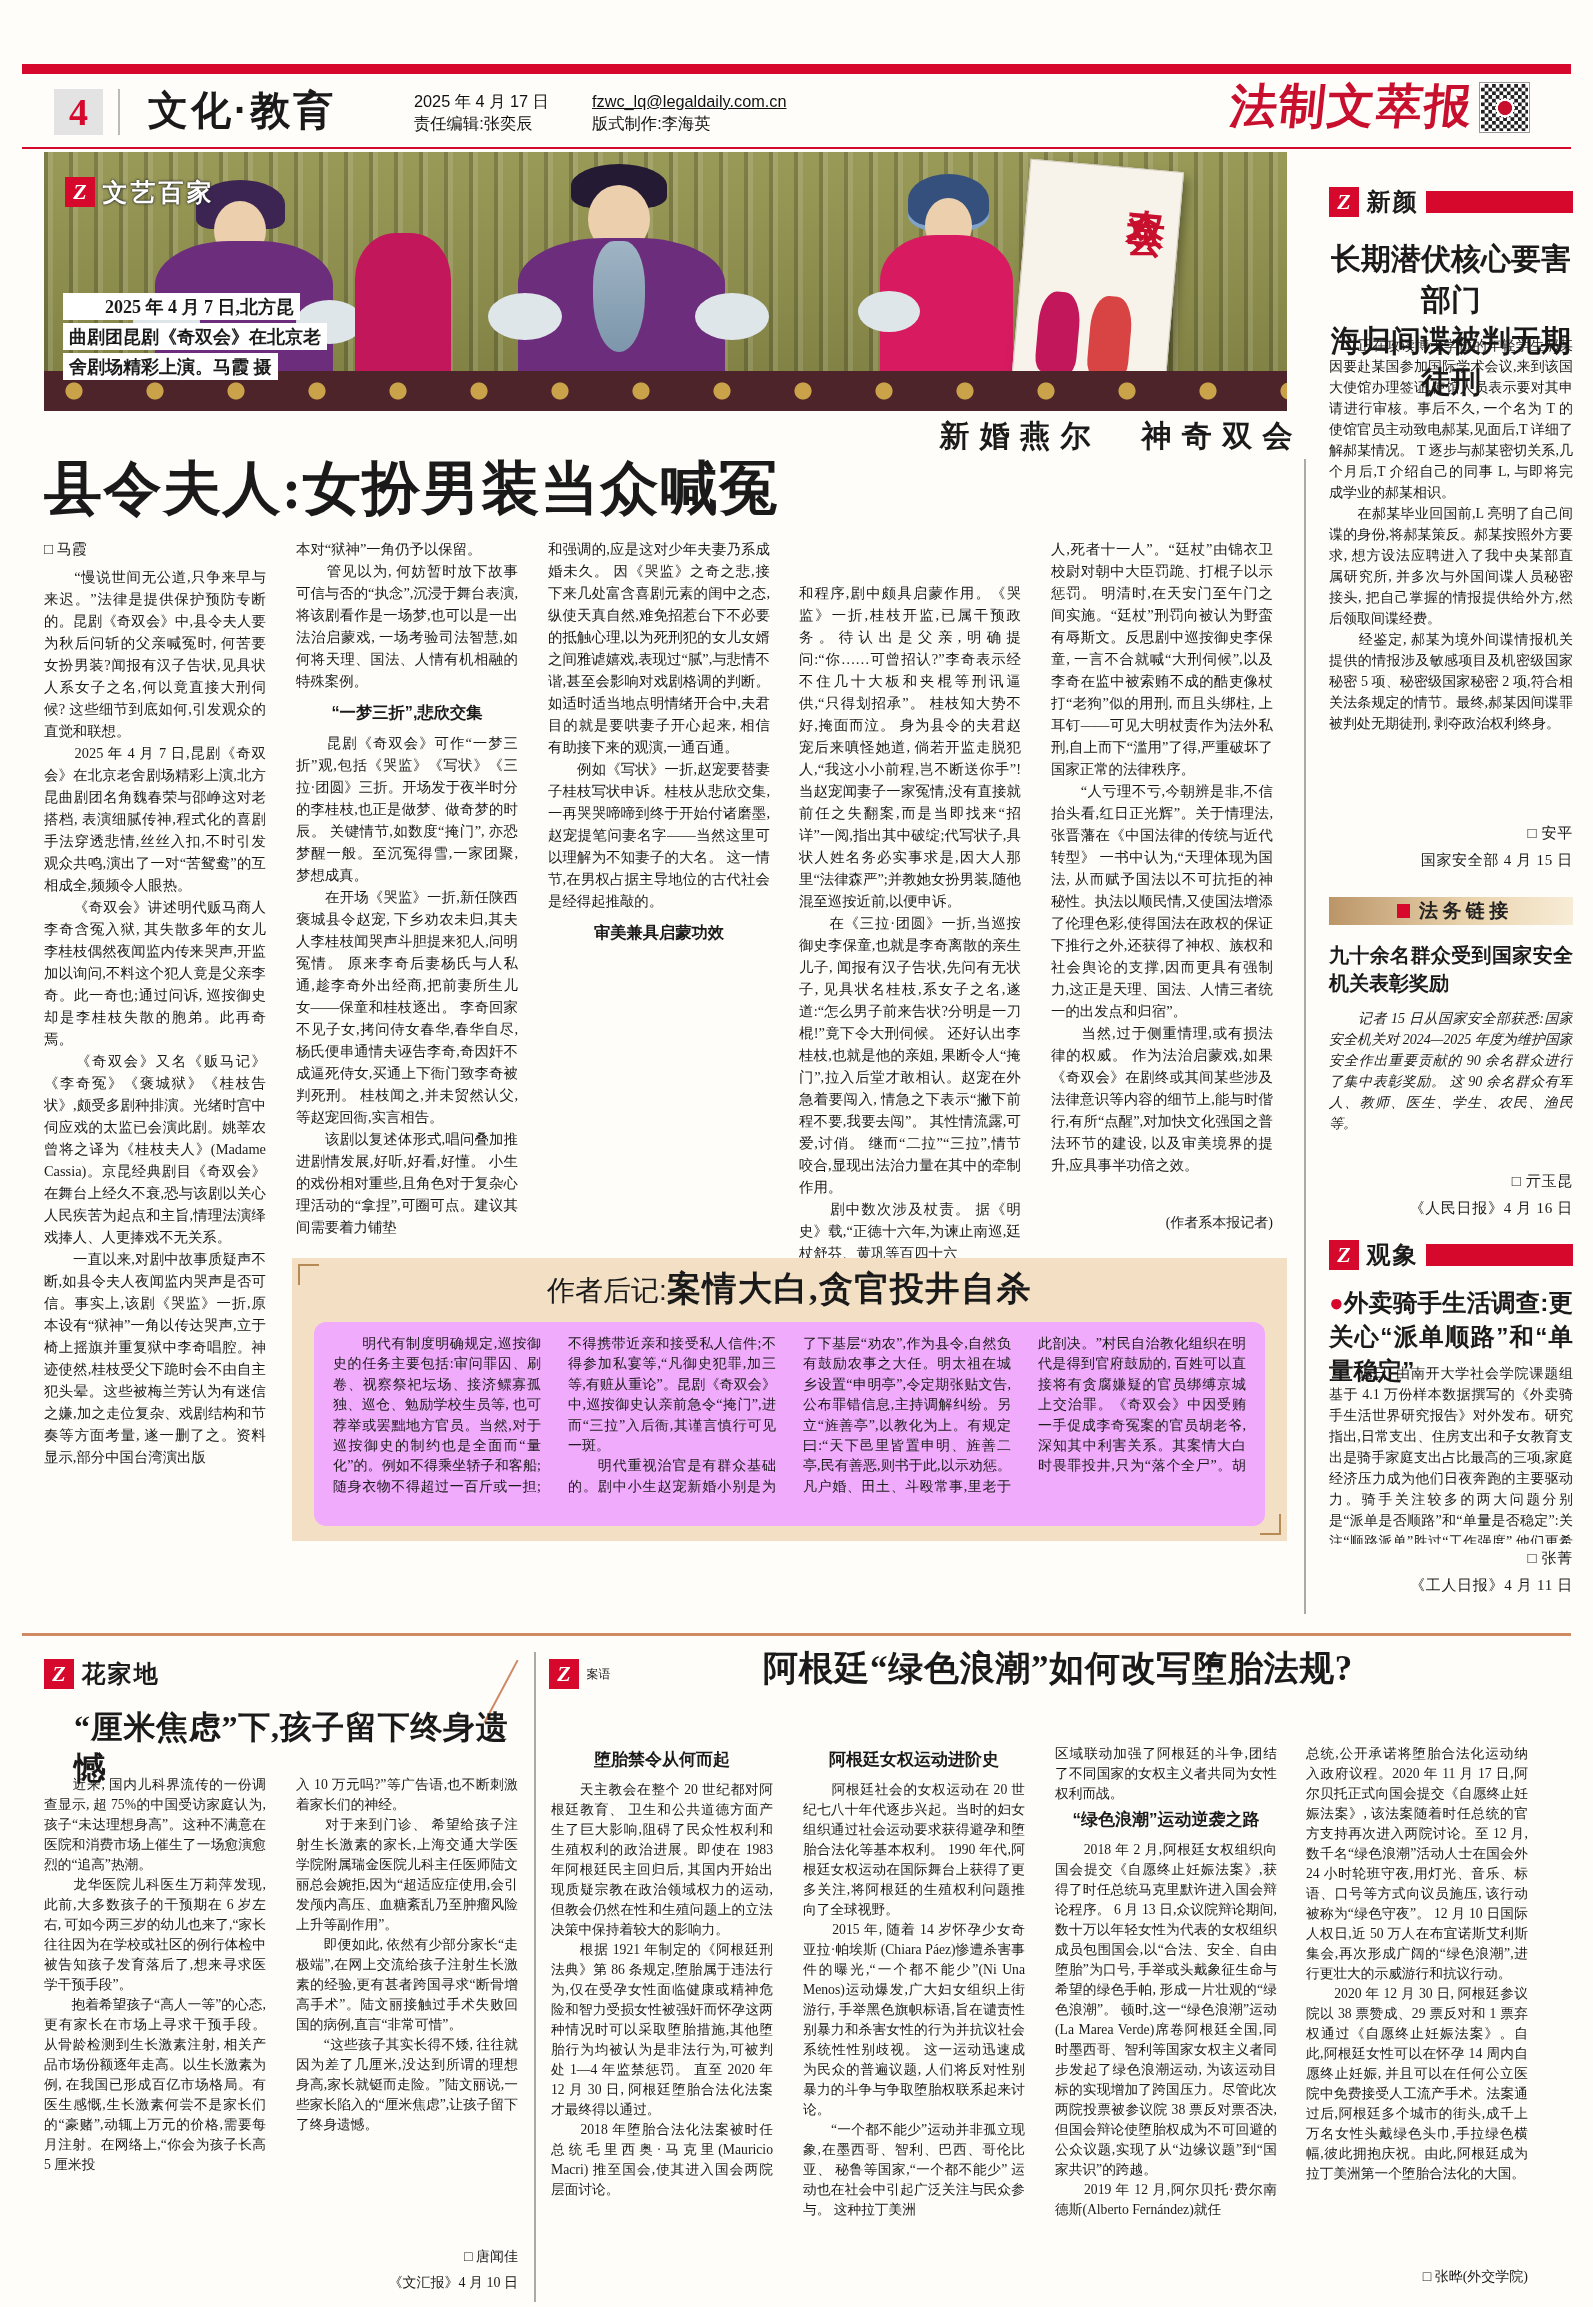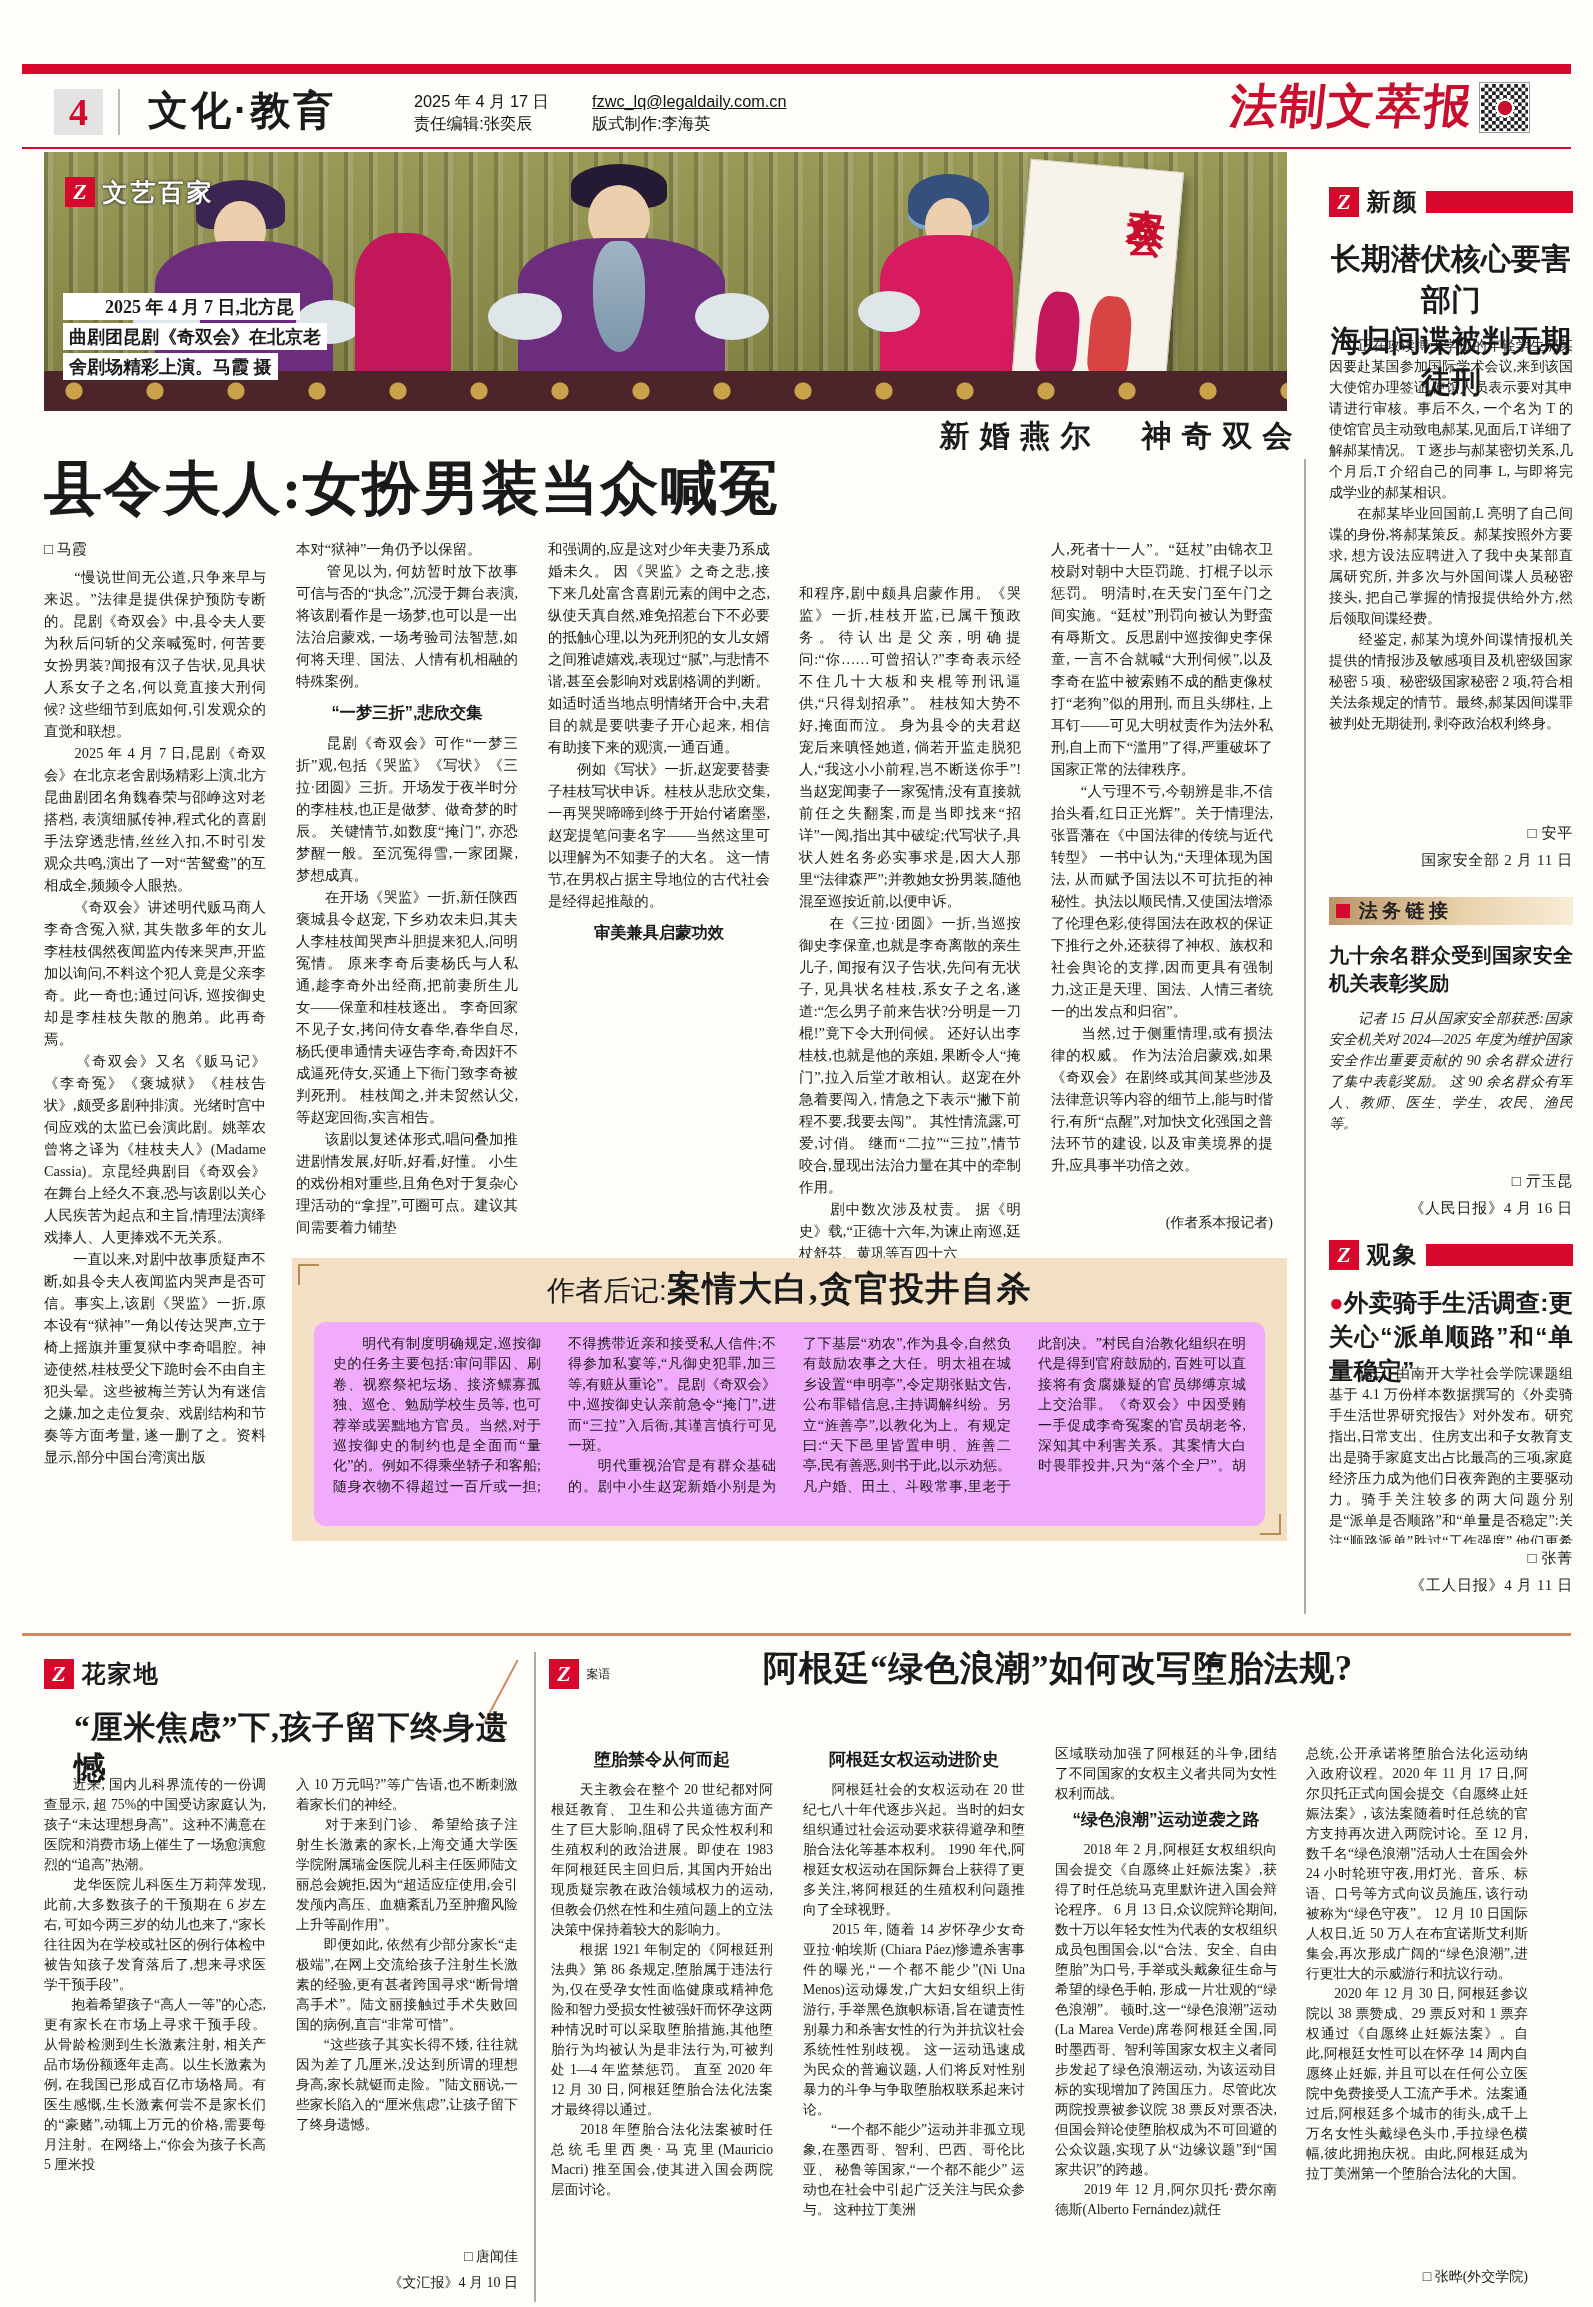--- a/index.html
+++ b/index.html
@@ -95,21 +95,21 @@
   #sx-label{left:1329px;top:187px;width:244px;}
   #sx-headline{left:1329px;top:238px;width:244px;font:900 30px/41px "Liberation Serif",serif;
                text-align:center;white-space:pre-line;}
   #sx-body{left:1329px;top:335px;width:244px;height:483px;}
   .sidecol{font:14px/21px "Liberation Serif",serif;overflow:hidden;}
   .sign{width:244px;text-align:right;font:15px/21px "Liberation Serif",serif;letter-spacing:0.7px;}
   #sx-sign1{left:1329px;top:823px;}
   #sx-sign2{left:1329px;top:850px;}
   #fw-label{left:1329px;top:897px;width:244px;height:28px;display:flex;align-items:center;gap:9px;
             padding-left:7.4px;box-sizing:border-box;
-            background:linear-gradient(90deg,#bb9568,#e8d2ac 55%,#f8ecd6);}
+            background:linear-gradient(90deg,#bb9568,#e8d2ac 55%,#f8ecd6);justify-content:center;}
   #fw-label .sq{width:13.3px;height:13.3px;background:#d6092c;}
   #fw-label .ltext{font:bold 19px/28px "Liberation Sans",sans-serif;letter-spacing:4.4px;color:#222;}
   #fw-headline{left:1329px;top:941px;width:244px;font:bold 20px/28px "Liberation Sans",sans-serif;text-align:justify;}
   #fw-body{left:1329px;top:1008px;width:244px;height:157px;font-style:italic;}
   #fw-sign1{left:1329px;top:1171px;}
   #fw-sign2{left:1329px;top:1198px;}
   #gx-label{left:1329px;top:1240px;width:244px;}
   #gx-headline{left:1329px;top:1286px;width:244px;font:bold 24.4px/34px "Liberation Sans",sans-serif;text-align:justify;}
   #gx-headline .bullet{color:#d6092c;}
   #gx-body{left:1329px;top:1363px;width:244px;height:181px;}
@@ -240,21 +240,21 @@
     <div class="zbox">Z</div>
     <div class="ltext">新颜</div>
     <div class="redbar"></div>
   </div>
   <div class="abs" id="sx-headline">长期潜伏核心要害部门
 海归间谍被判无期徒刑</div>
   <div class="abs sidecol ptext" id="sx-body">　　正在攻读博士学位的年轻学生郝某因要赴某国参加国际学术会议,来到该国大使馆办理签证,使馆人员表示要对其申请进行审核。事后不久, 一个名为 T 的使馆官员主动致电郝某,见面后,T 详细了解郝某情况。 T 逐步与郝某密切关系,几个月后,T 介绍自己的同事 L, 与即将完成学业的郝某相识。
 　　在郝某毕业回国前,L 亮明了自己间谍的身份,将郝某策反。郝某按照外方要求, 想方设法应聘进入了我中央某部直属研究所, 并多次与外国间谍人员秘密接头, 把自己掌握的情报提供给外方,然后领取间谍经费。
 　　经鉴定, 郝某为境外间谍情报机关提供的情报涉及敏感项目及机密级国家秘密 5 项、秘密级国家秘密 2 项,符合相关法条规定的情节。最终,郝某因间谍罪被判处无期徒刑, 剥夺政治权利终身。</div>
   <div class="abs sign" id="sx-sign1">□ 安平</div>
-  <div class="abs sign" id="sx-sign2">国家安全部 2 月 11 日</div>
+  <div class="abs sign" id="sx-sign2">国家安全部 4 月 15 日</div>
 
   <div class="abs" id="fw-label">
     <div class="sq"></div>
     <div class="ltext">法务链接</div>
   </div>
   <div class="abs" id="fw-headline">九十余名群众受到国家安全机关表彰奖励</div>
   <div class="abs sidecol ptext" id="fw-body">　　记者 15 日从国家安全部获悉:国家安全机关对 2024—2025 年度为维护国家安全作出重要贡献的 90 余名群众进行了集中表彰奖励。 这 90 余名群众有军人、教师、医生、学生、农民、渔民等。</div>
   <div class="abs sign" id="fw-sign1">□ 亓玉昆</div>
   <div class="abs sign" id="fw-sign2">《人民日报》4 月 16 日</div>
 

